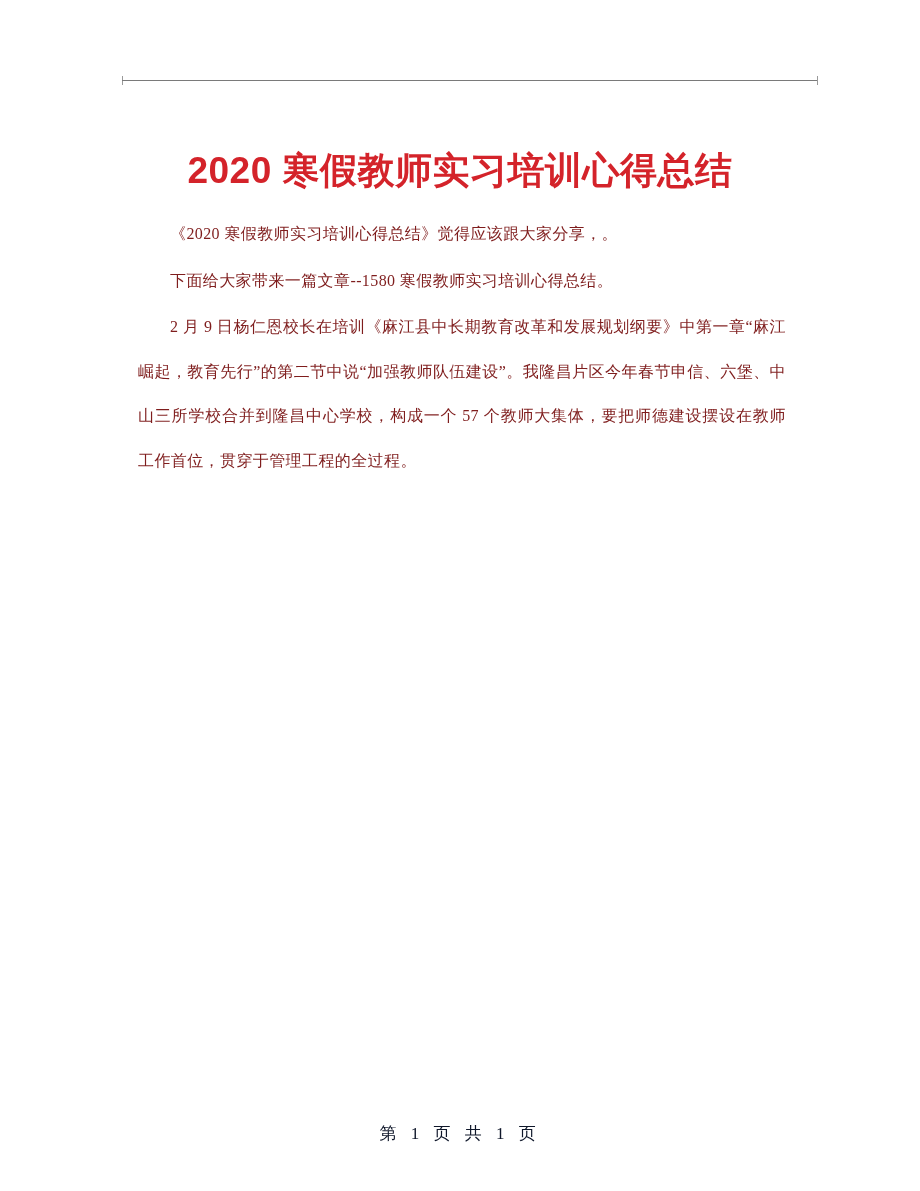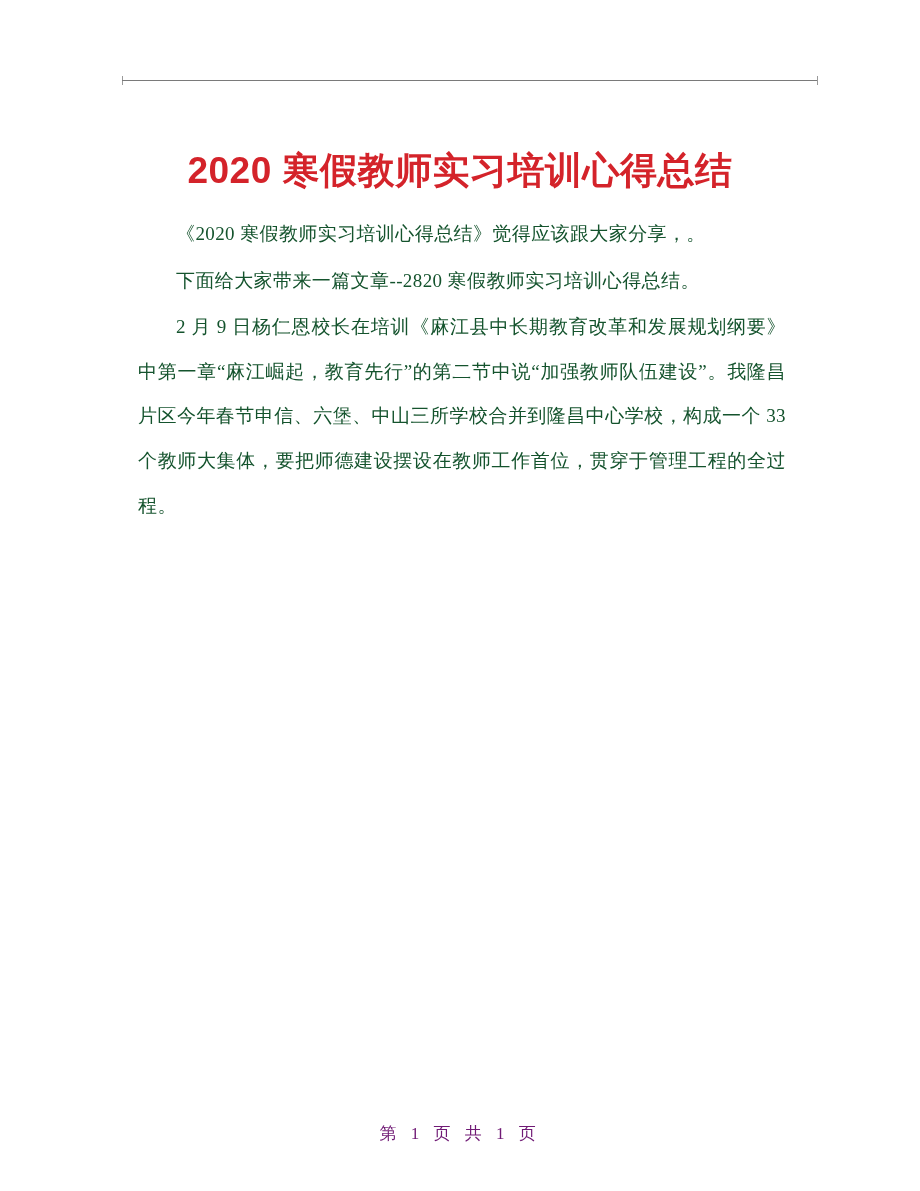--- a/index.html
+++ b/index.html
@@ -64,57 +64,57 @@
   
   .doc-body {
     position: absolute;
     left: 138px;
     top: 200px;
     width: 648px;
   }
 
   .para {
     margin: 0 0 2px 0;
-    font-size: 19px;
+    font-size: 16px;
     line-height: 44.6px;
-    color: #14532d;
+    color: #7f1d1d;
     text-align: justify;
     text-justify: inter-ideograph;
     text-indent: 2em;
     letter-spacing: 0.4px;
     word-break: break-all;
   }
 
   
   .page-footer {
     position: absolute;
     left: 0;
     top: 1110px;
     width: 920px;
     text-align: center;
     font-size: 17px;
     letter-spacing: 5px;
-    color: #701a75;
+    color: #0f172a;
     white-space: nowrap;
   }
 </style>
 </head>
 <body>
 
 <div class="page">
 
   <div class="top-rule-wrap">
     <div class="top-rule-tick left"></div>
     <div class="top-rule"></div>
     <div class="top-rule-tick right"></div>
   </div>
 
   <h1 class="doc-title">2020 寒假教师实习培训心得总结</h1>
 
   <div class="doc-body">
     <p class="para">《2020 寒假教师实习培训心得总结》觉得应该跟大家分享，。</p>
-    <p class="para">下面给大家带来一篇文章--2820 寒假教师实习培训心得总结。</p>
-    <p class="para">2 月 9 日杨仁恩校长在培训《麻江县中长期教育改革和发展规划纲要》中第一章“麻江崛起，教育先行”的第二节中说“加强教师队伍建设”。我隆昌片区今年春节申信、六堡、中山三所学校合并到隆昌中心学校，构成一个 33 个教师大集体，要把师德建设摆设在教师工作首位，贯穿于管理工程的全过程。</p>
+    <p class="para">下面给大家带来一篇文章--1580 寒假教师实习培训心得总结。</p>
+    <p class="para">2 月 9 日杨仁恩校长在培训《麻江县中长期教育改革和发展规划纲要》中第一章“麻江崛起，教育先行”的第二节中说“加强教师队伍建设”。我隆昌片区今年春节申信、六堡、中山三所学校合并到隆昌中心学校，构成一个 57 个教师大集体，要把师德建设摆设在教师工作首位，贯穿于管理工程的全过程。</p>
   </div>
 
   <div class="page-footer">第 1 页 共 1 页</div>
 
 </div>
 
 </body></html>

